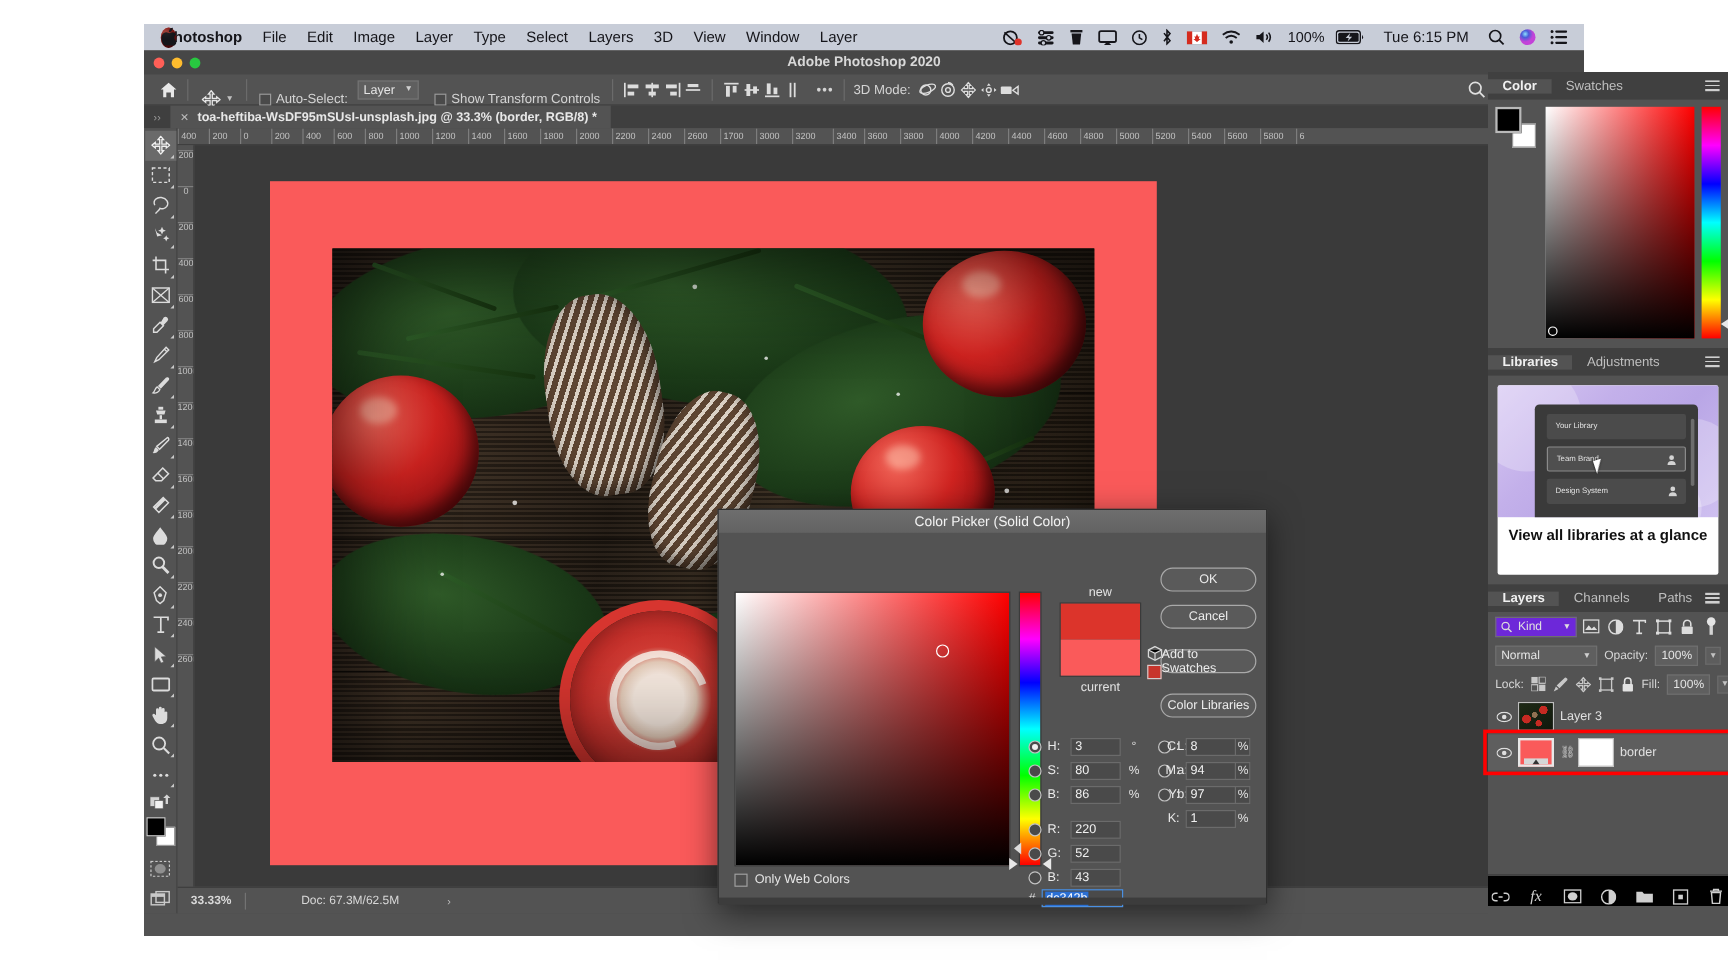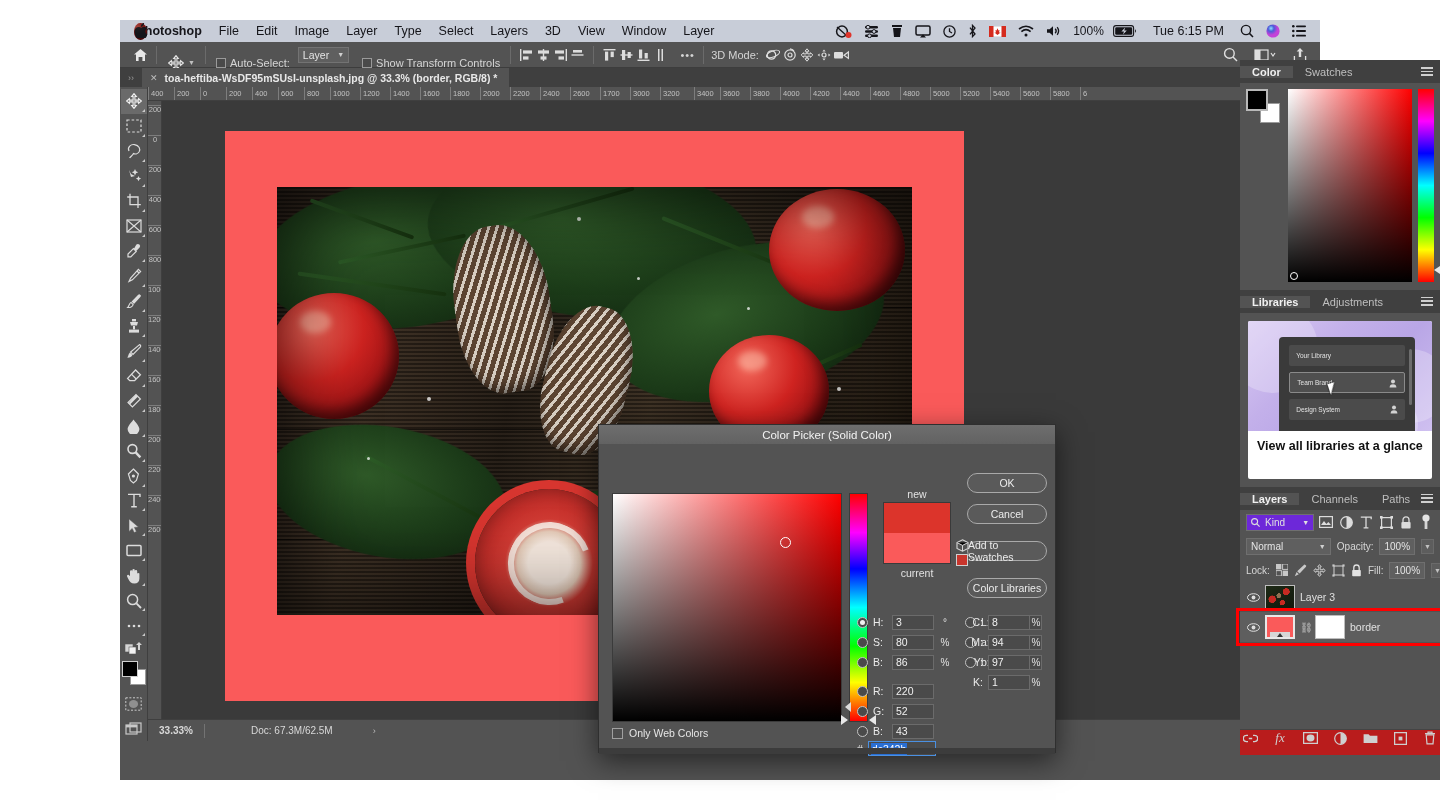--- a/index.html
+++ b/index.html
@@ -214,22 +214,22 @@
     padding:0 4px; font-size:10px; color:#e4e4e4; }
   .layeritem{ display:flex; align-items:center; height:30px; padding:0 6px; gap:5px; position:relative; }
   .layeritem.sel{ background:#5e5e5e; }
   .eye{ width:14px; display:flex; align-items:center; justify-content:center; }
   .thumb{ width:30px; height:24px; border:1px solid #bdbdbd; background:#222; overflow:hidden; position:relative; }
   .thumb.sw{ border:2px solid #e8e8e8; }
   .lname{ font-size:10.5px; color:#e0e0e0; }
   .maskthumb{ width:30px; height:24px; background:#fff; border:1px solid #bdbdbd; }
   .linkico{ width:10px; text-align:center; color:#d0d0d0; font-size:10px; }
   .annot{ position:absolute; border:3px solid #ff0000; pointer-events:none; }
-  .lbottom{ position:absolute; left:0; right:0; bottom:0; height:26px; background:#b91c1c;
-    display:flex; align-items:flex-start; justify-content:center; gap:14px; border-top:1px solid #444; }
+  .lbottom{ position:absolute; left:0; right:0; bottom:0; height:26px; background:#000000;
+    display:flex; align-items:flex-end; justify-content:center; gap:14px; border-top:1px solid #444; }
   .lbottom .bi{ width:16px; height:16px; display:flex; align-items:center; justify-content:center; color:#cfcfcf; }
 
   
   .cpdlg{
     position:absolute; left:598px; top:424px; width:458px; height:329px;
     background:#535353; border:1px solid #2f2f2f; box-shadow:0 8px 26px rgba(0,0,0,.55);
   }
   .cptitle{ height:19px; background:linear-gradient(#6e6e6e,#626262);
     display:flex; align-items:center; justify-content:center; font-size:11.5px; color:#f2f2f2; }
   .cpbody{ position:relative; height:310px; }
@@ -402,20 +402,28 @@
             <rect x="4" y="5.1" width="10" height="1.8" rx=".9"></rect>
             <circle cx="1.3" cy="10.7" r="1.3"></circle>
             <rect x="4" y="9.8" width="10" height="1.8" rx=".9"></rect>
           </g>
         </svg>
     </div>
   </div>
 
   <div class="psw">
 
+    <div class="titlebar">
+      <div class="traffic">
+        <div class="tl r"></div>
+        <div class="tl y"></div>
+        <div class="tl g"></div>
+      </div>
+      <span>Adobe Photoshop 2020</span>
+    </div>
 
     <div class="optbar">
       <div class="ob-ico" style="margin-left:4px;">
         <svg width="15" height="14" viewBox="0 0 15 14">
             <path d="M7.5 1 L14 6.6 h-2 V13 H9.4 V9 H5.6 v4 H3 V6.6 H1 z" fill="#e8e8e8"></path>
           </svg>
       </div>
       <div class="ob-sep"></div>
       <div class="ob-item">
         <div class="ob-ico">

